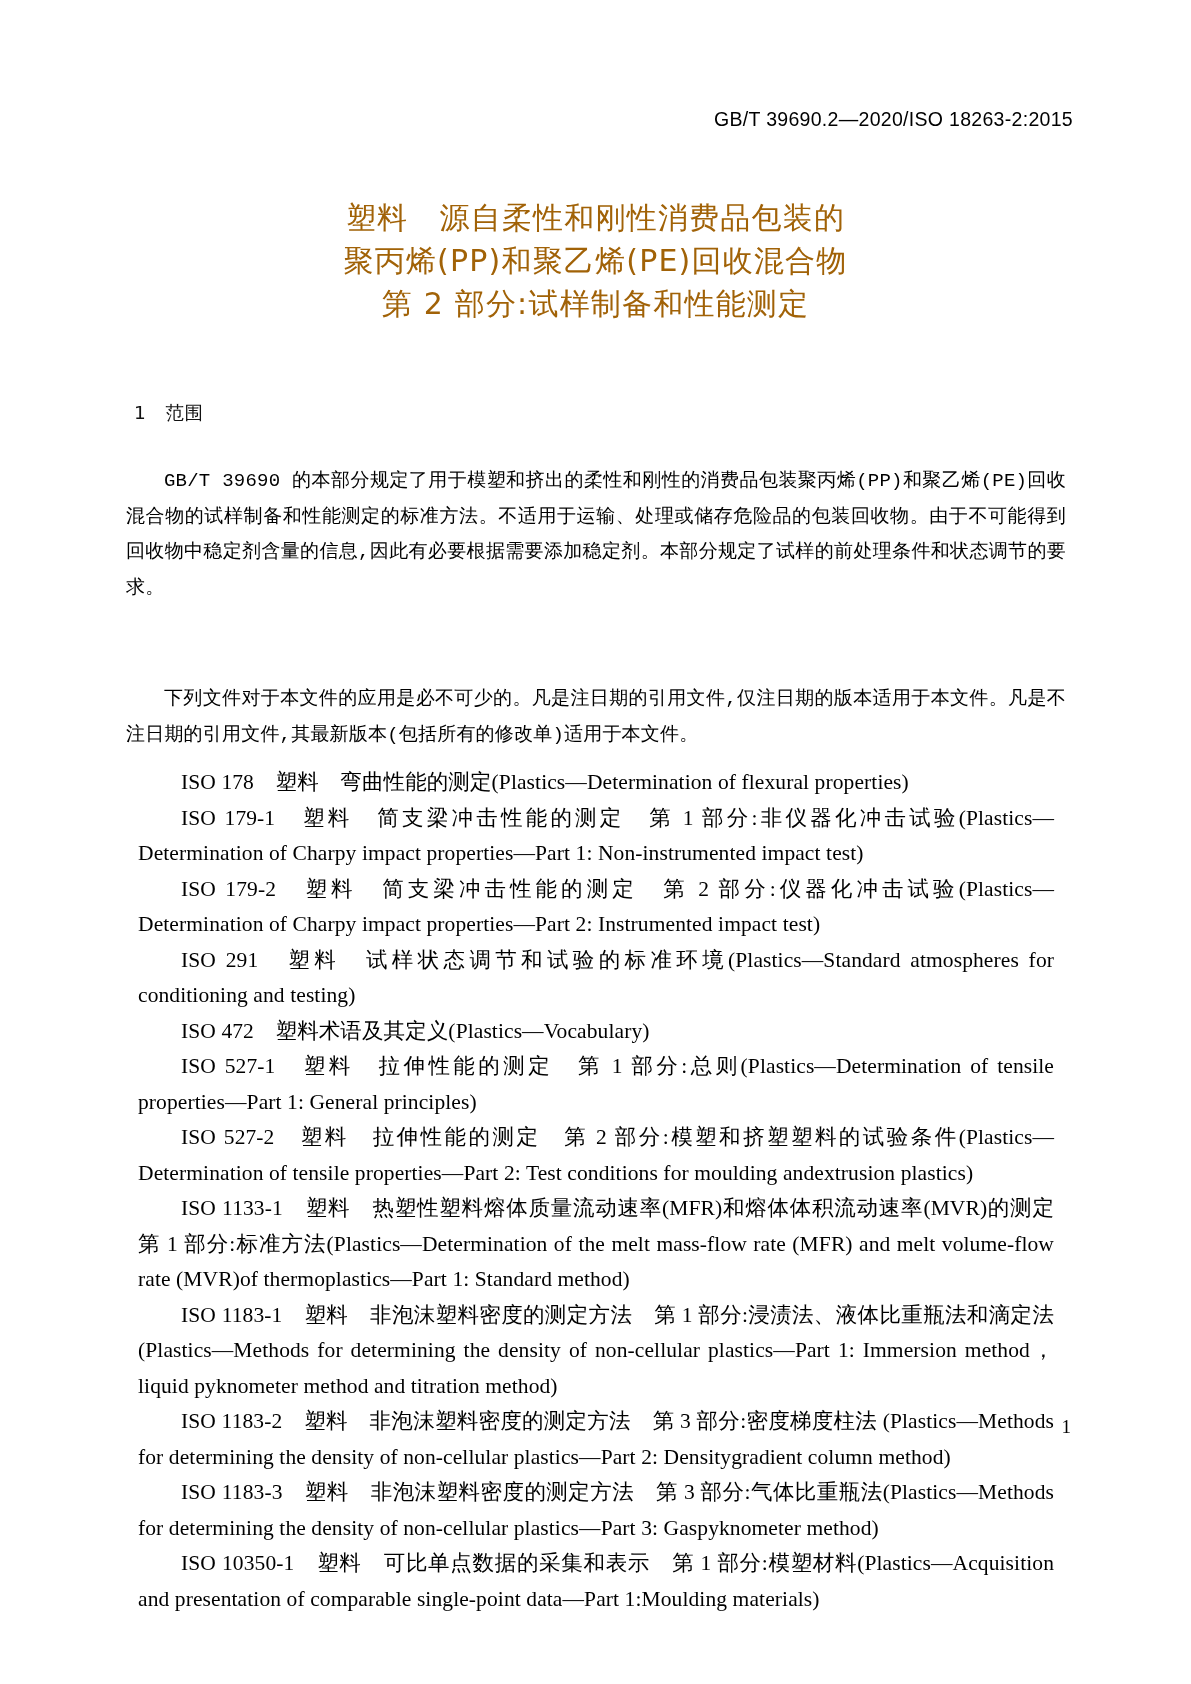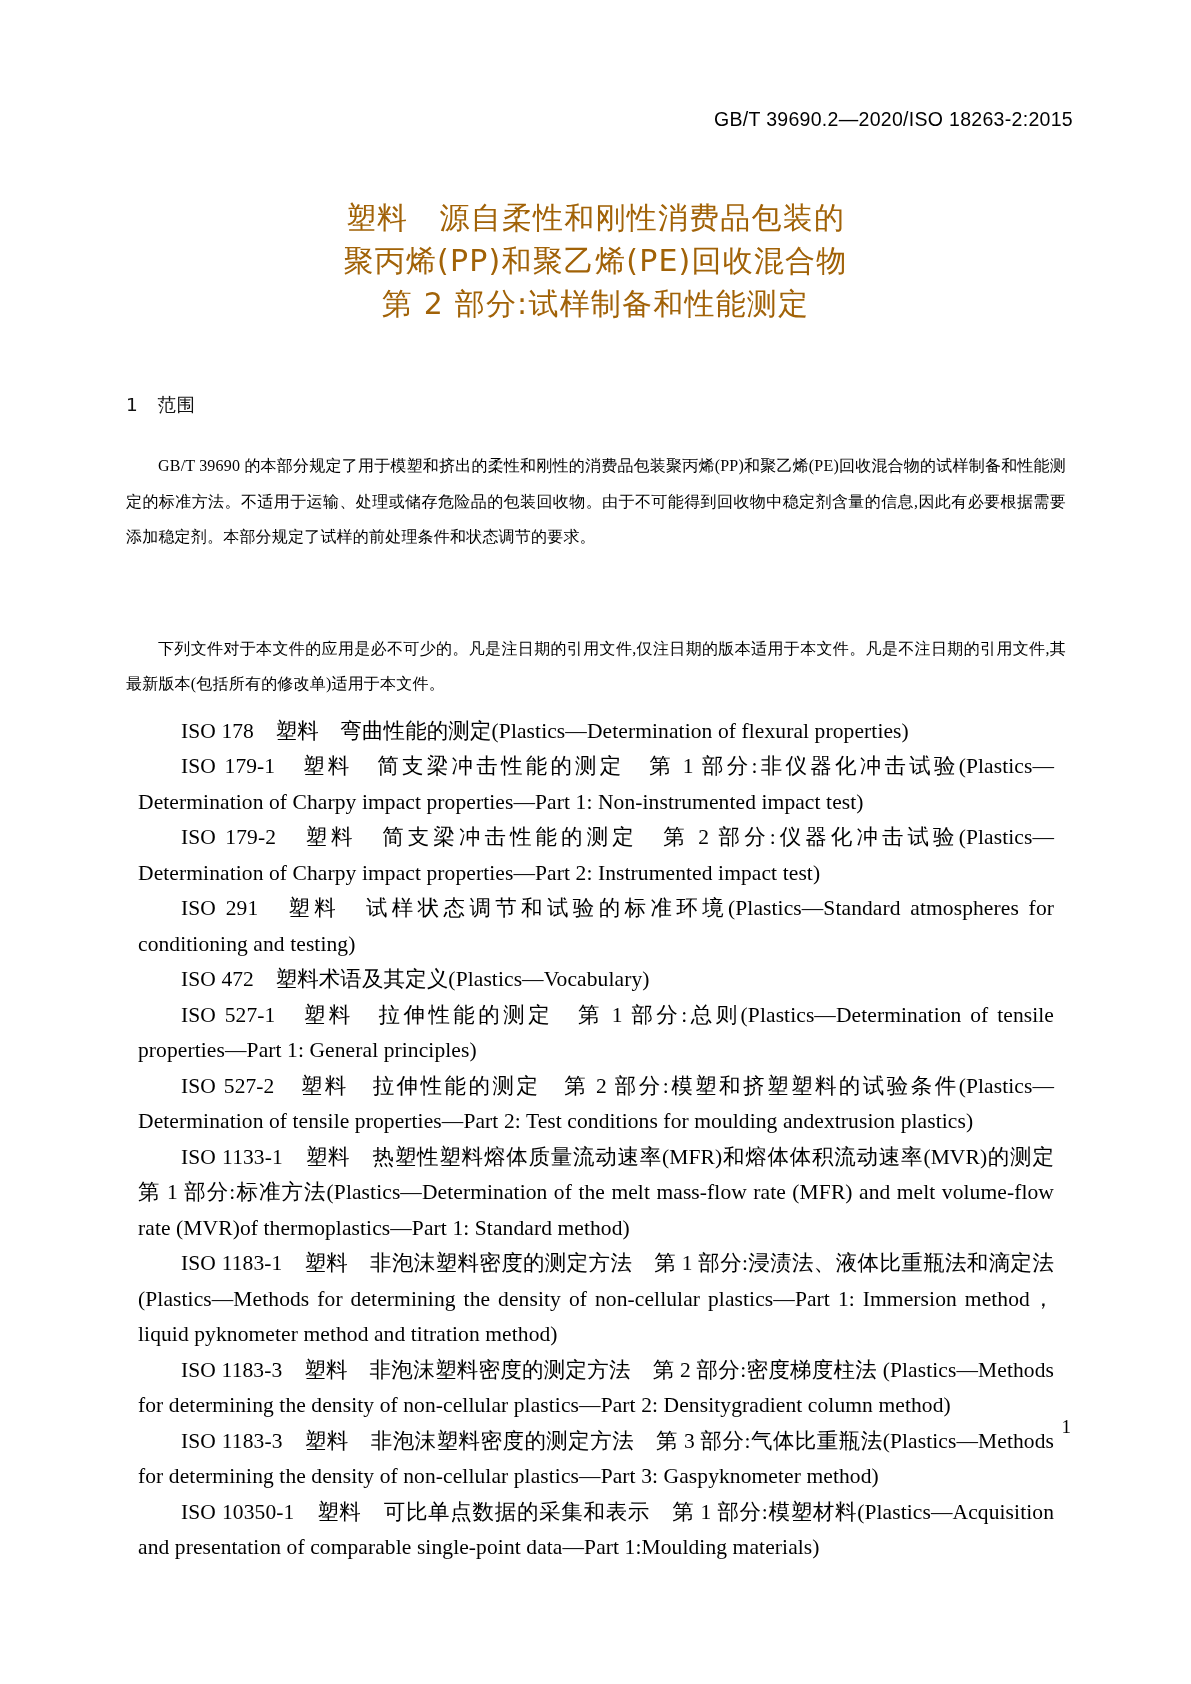--- a/index.html
+++ b/index.html
@@ -55,35 +55,36 @@
     top: 392px;
     left: 126px;
     width: 940px;
   }
 
   h2.section-heading {
     font-family: "DejaVu Sans", "Liberation Sans", sans-serif;
     font-size: 18.5px;
     font-weight: 400;
     letter-spacing: 0.6px;
-    margin: 0;
+    margin: 8px;
     padding: 0;
     color: #111;
   }
   .sec1-heading { margin-bottom: 0; }
   .sec2-heading { margin-top: 0; }
 
   p.body-para {
     margin: 0;
-    font-size: 16px;
+    font-size: 19px;
     line-height: 35.5px;
     text-align: justify;
     text-justify: inter-ideograph;
     text-indent: 2em;
     letter-spacing: 0.2px;
+    font-family: Liberation Mono, monospace;
   }
 
   .gap-after-h1 { height: 31px; }
   .gap-before-h2 { height: 44px; }
   .gap-after-h2 { height: 32px; }
 
   ul.ref-list {
     list-style: none;
     margin: 12px;
     padding: 0;
@@ -139,21 +140,21 @@
     <ul class="ref-list">
       <li>ISO 178　塑料　弯曲性能的测定(Plastics—Determination of flexural properties)</li>
       <li>ISO 179-1　塑料　简支梁冲击性能的测定　第 1 部分:非仪器化冲击试验(Plastics—Determination of Charpy impact properties—Part 1: Non-instrumented impact test)</li>
       <li>ISO 179-2　塑料　简支梁冲击性能的测定　第 2 部分:仪器化冲击试验(Plastics—Determination of Charpy impact properties—Part 2: Instrumented impact test)</li>
       <li>ISO 291　塑料　试样状态调节和试验的标准环境(Plastics—Standard atmospheres for conditioning and testing)</li>
       <li>ISO 472　塑料术语及其定义(Plastics—Vocabulary)</li>
       <li>ISO 527-1　塑料　拉伸性能的测定　第 1 部分:总则(Plastics—Determination of tensile properties—Part 1: General principles)</li>
       <li>ISO 527-2　塑料　拉伸性能的测定　第 2 部分:模塑和挤塑塑料的试验条件(Plastics—Determination of tensile properties—Part 2: Test conditions for moulding andextrusion plastics)</li>
       <li>ISO 1133-1　塑料　热塑性塑料熔体质量流动速率(MFR)和熔体体积流动速率(MVR)的测定　第 1 部分:标准方法(Plastics—Determination of the melt mass-flow rate (MFR) and melt volume-flow rate (MVR)of thermoplastics—Part 1: Standard method)</li>
       <li>ISO 1183-1　塑料　非泡沫塑料密度的测定方法　第 1 部分:浸渍法、液体比重瓶法和滴定法(Plastics—Methods for determining the density of non-cellular plastics—Part 1: Immersion method，liquid pyknometer method and titration method)</li>
-      <li>ISO 1183-3　塑料　非泡沫塑料密度的测定方法　第 2 部分:密度梯度柱法 (Plastics—Methods for determining the density of non-cellular plastics—Part 2: Densitygradient column method)</li>
+      <li>ISO 1183-2　塑料　非泡沫塑料密度的测定方法　第 3 部分:密度梯度柱法 (Plastics—Methods for determining the density of non-cellular plastics—Part 2: Densitygradient column method)</li>
       <li>ISO 1183-3　塑料　非泡沫塑料密度的测定方法　第 3 部分:气体比重瓶法(Plastics—Methods for determining the density of non-cellular plastics—Part 3: Gaspyknometer method)</li>
       <li>ISO 10350-1　塑料　可比单点数据的采集和表示　第 1 部分:模塑材料(Plastics—Acquisition and presentation of comparable single-point data—Part 1:Moulding materials)</li>
     </ul>
 
   </div>
 
   <div class="page-number">1</div>
 
 </div>
 

